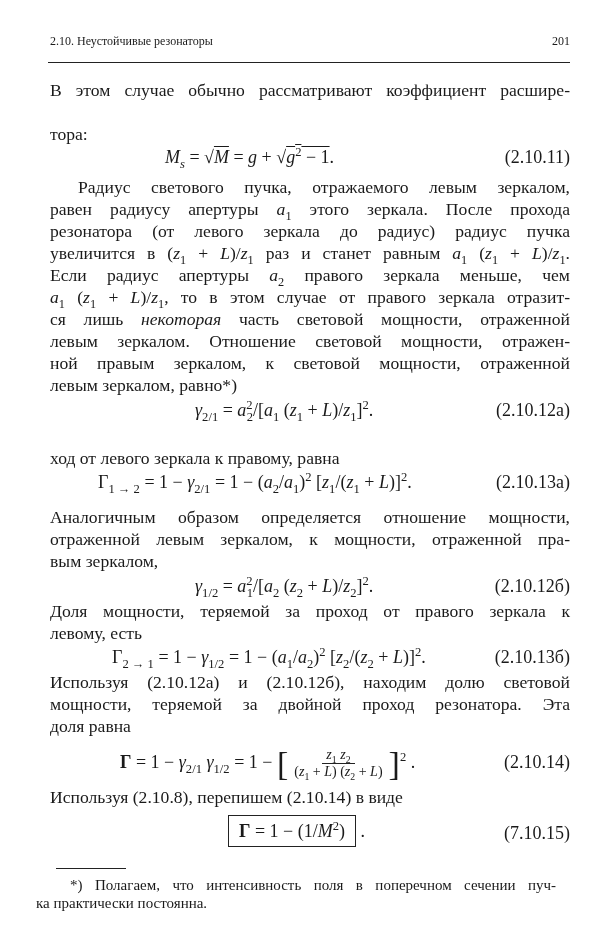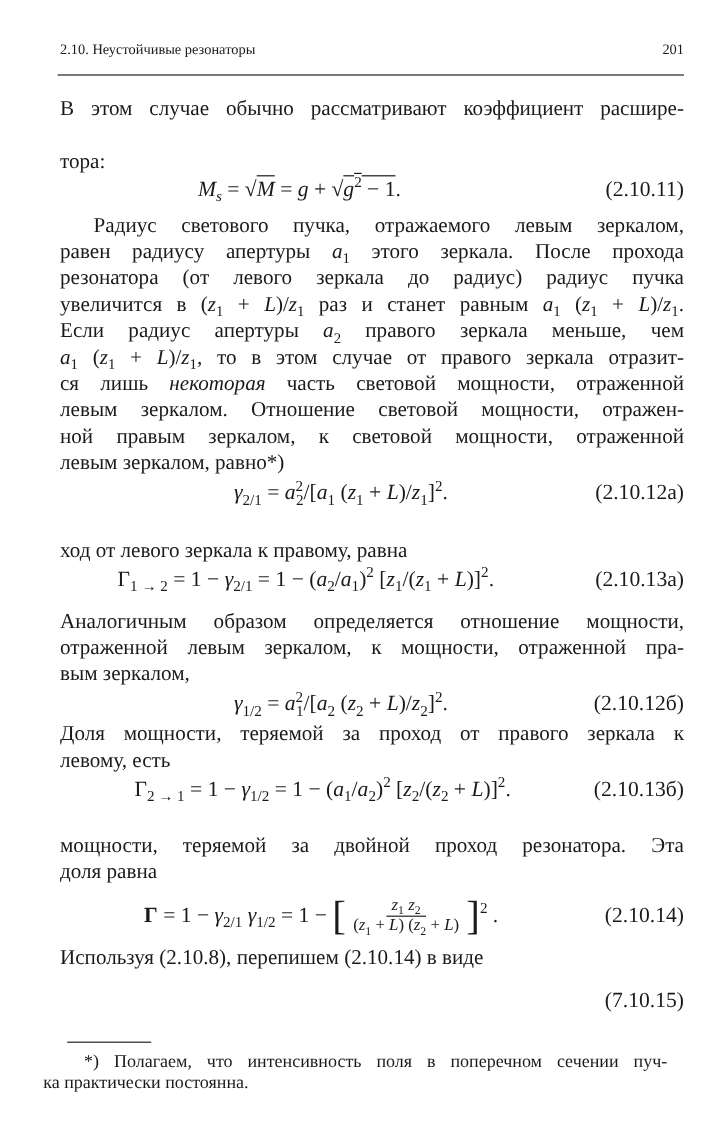--- a/index.html
+++ b/index.html
@@ -102,32 +102,36 @@
   <div class="eqnum" style="top:573px">(2.10.12б)</div>
 
   <div class="line" style="top:600px">Доля мощности, теряемой за проход от правого зеркала к</div>
   <div class="line last" style="top:622px">левому, есть</div>
 
   <div class="eq" style="left:112px; top:644px;">
     Γ<sub>2 → 1</sub> = 1 − <span class="math">γ</span><sub>1/2</sub> = 1 − (<span class="math">a</span><sub>1</sub>/<span class="math">a</span><sub>2</sub>)<sup>2</sup> [<span class="math">z</span><sub>2</sub>/(<span class="math">z</span><sub>2</sub> + <span class="math">L</span>)]<sup>2</sup>.
   </div>
   <div class="eqnum" style="top:644px">(2.10.13б)</div>
 
+  <div class="line" style="top:671px">Используя (2.10.12а) и (2.10.12б), находим долю световой</div>
   <div class="line" style="top:693px">мощности, теряемой за двойной проход резонатора. Эта</div>
   <div class="line last" style="top:715px">доля равна</div>
 
   <div class="eq" style="left:120px; top:742px; height:40px; line-height:40px;">
     <b>Γ</b> = 1 − <span class="math">γ</span><sub>2/1</sub> <span class="math">γ</span><sub>1/2</sub> = 1 − <span class="bigbracket">[</span><span class="frac">
         <span class="num"><span class="math">z</span><sub>1</sub> <span class="math">z</span><sub>2</sub></span>
         <span class="den">(<span class="math">z</span><sub>1</sub> + <span class="math">L</span>) (<span class="math">z</span><sub>2</sub> + <span class="math">L</span>)</span>
       </span><span class="bigbracket">]</span><sup>2</sup> .
   </div>
   <div class="eqnum" style="top:749px">(2.10.14)</div>
 
   <div class="line last" style="top:786px">Используя (2.10.8), перепишем (2.10.14) в виде</div>
 
+  <div class="eq" style="left:228px; top:815px; height:36px;">
+    <span class="boxed"><b>Γ</b> = 1 − (1/<span class="math">M</span><sup>2</sup>)</span> .
+  </div>
   <div class="eqnum" style="top:820px">(7.10.15)</div>
 
   <div class="footrule"></div>
   <div class="foot indent" style="top:876px"><span>*)</span> <span>Полагаем, что интенсивность поля в поперечном сечении пуч-</span></div>
   <div class="foot last" style="top:894px">ка практически постоянна.</div>
 
 </div>
 
 </body></html>

